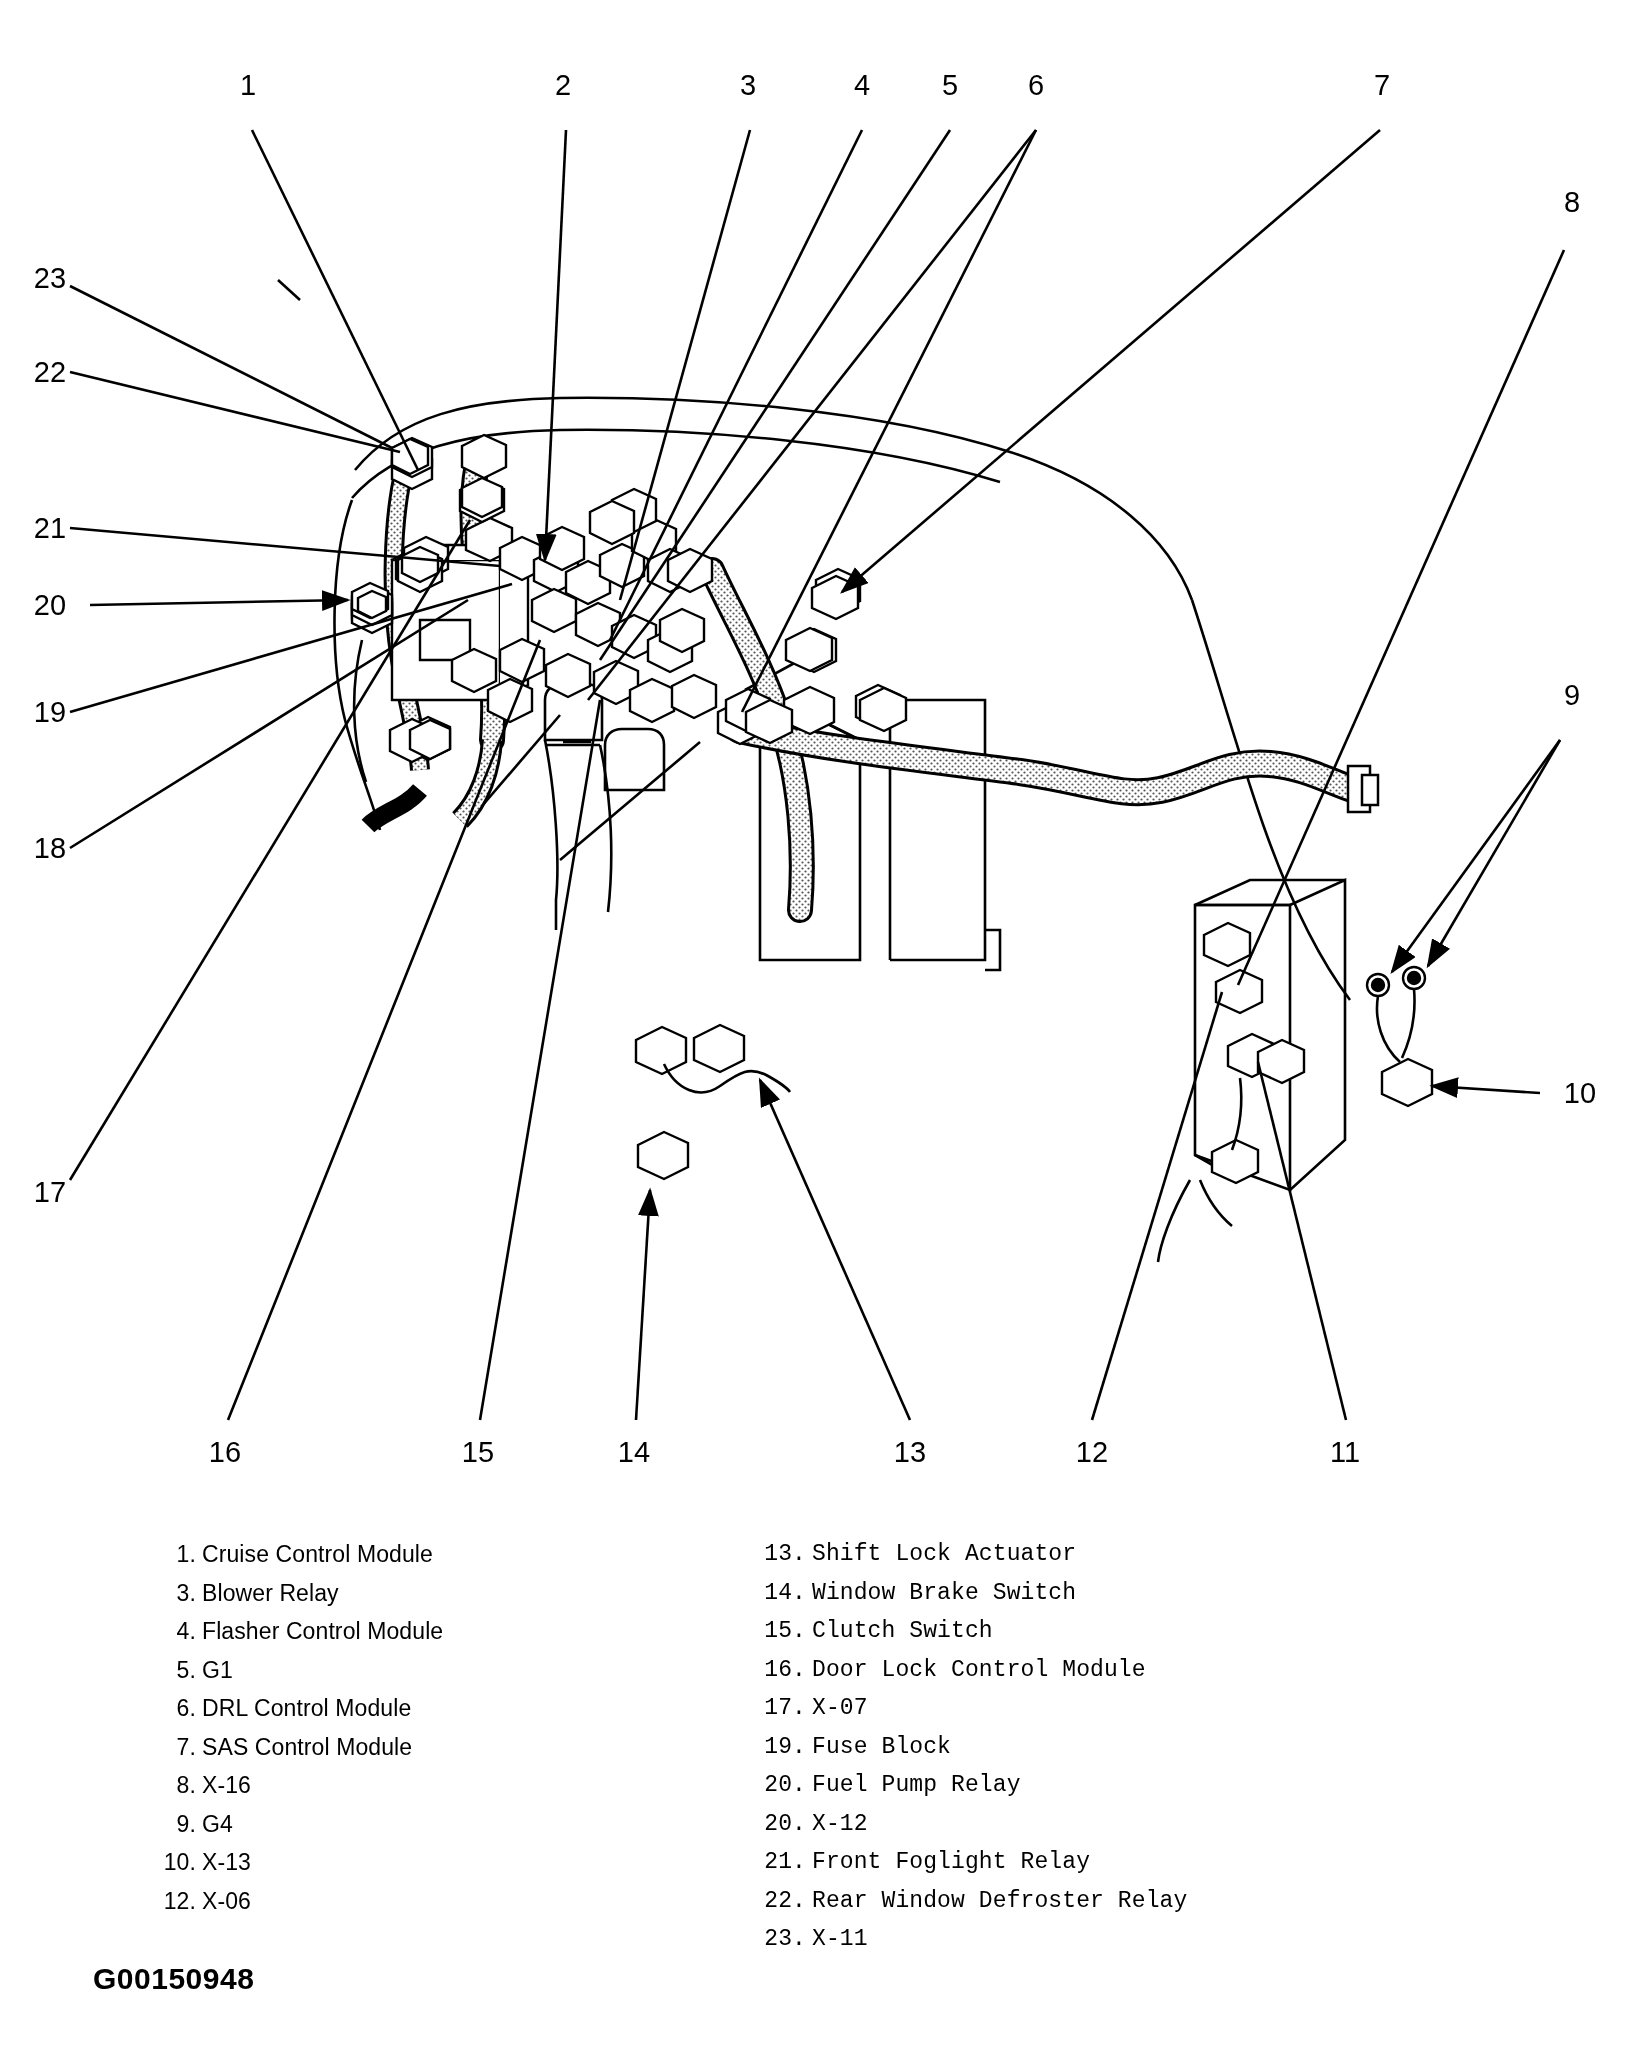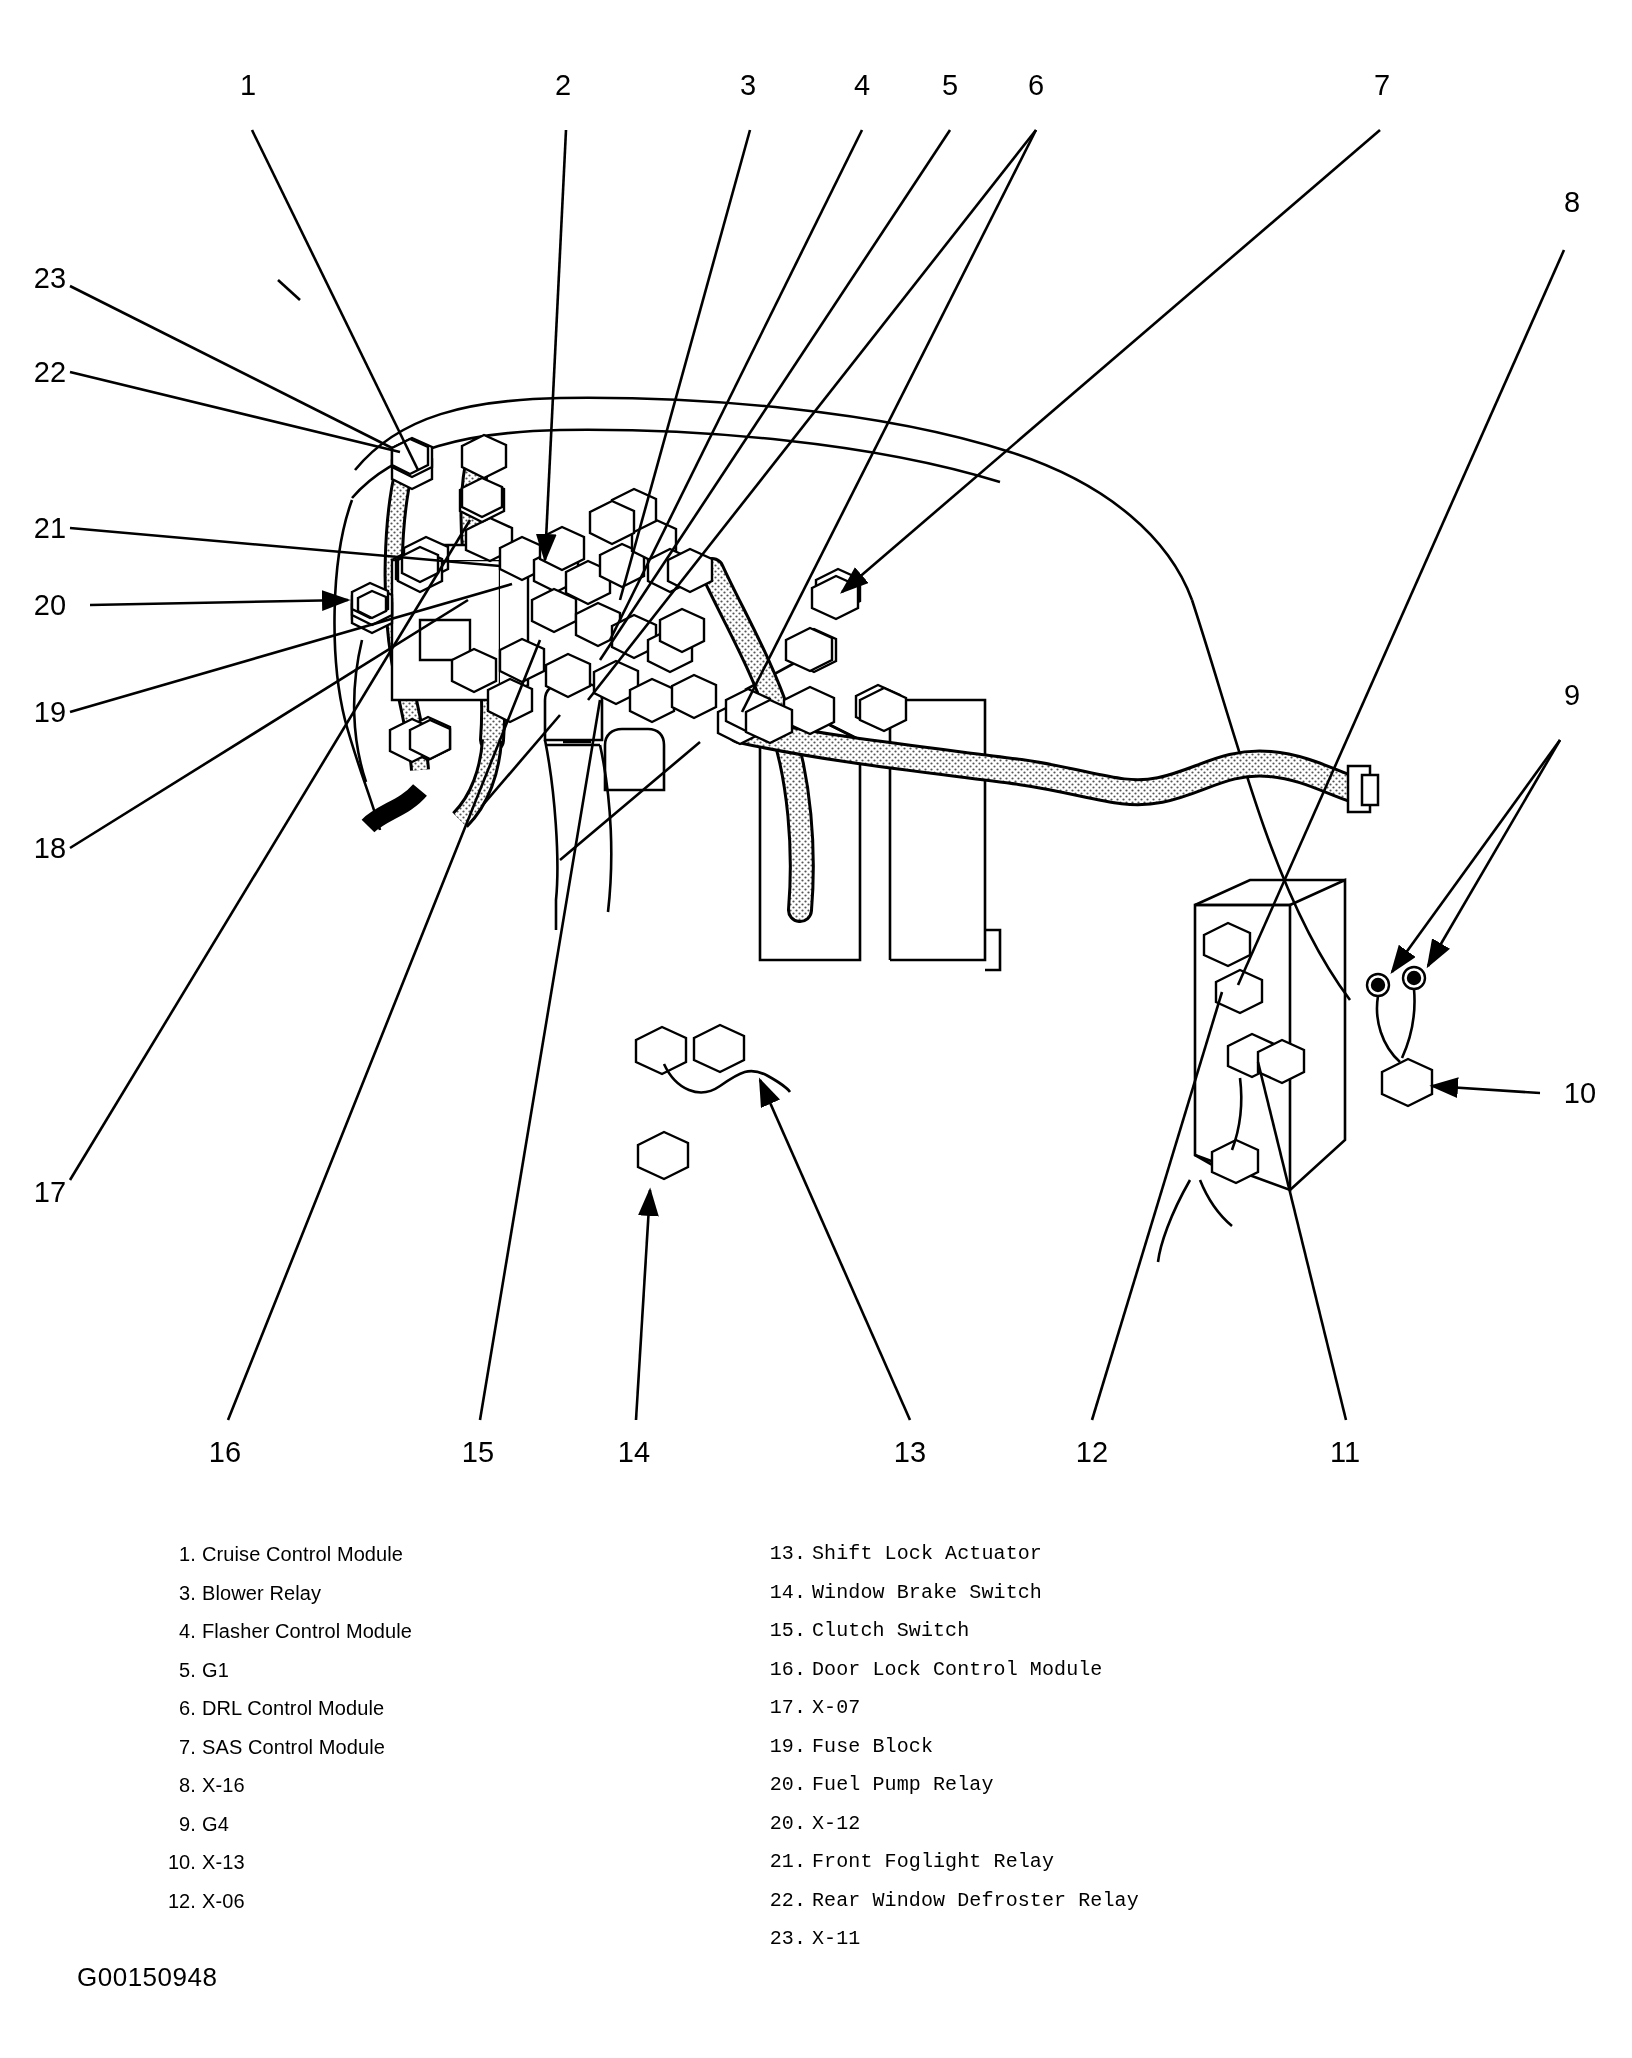--- a/index.html
+++ b/index.html
@@ -39,36 +39,37 @@
     line-height: 38px;
   }
   .legend-col {
     position: absolute;
     top: 0;
   }
   .legend-col.left { left: 0; width: 600px; }
   .legend-col.right { left: 610px; width: 620px; font-family: Liberation Mono, monospace; }
   .legend-item {
     white-space: nowrap;
-    font-size: 20px;
+    font-size: 23px;
     line-height: 38.5px;
     letter-spacing: 0.1px;
   }
   .legend-item .idx {
     display: inline-block;
     min-width: 46px;
     text-align: right;
     margin-right: 6px;
   }
   #figure-id {
     position: absolute;
-    left: 77px;
+    left: 93px;
     top: 1962px;
-    font-size: 26px;
+    font-size: 30px;
     letter-spacing: 0.5px;
+    font-weight: bold;
   }
 </style>
 </head>
 <body>
 
 <div id="diagram-wrap">
 <svg id="diagram-svg" width="1632" height="1500" viewBox="0 0 1632 1500" xmlns="http://www.w3.org/2000/svg">
 
   <defs>
     <pattern id="stipple" width="6" height="6" patternUnits="userSpaceOnUse">

